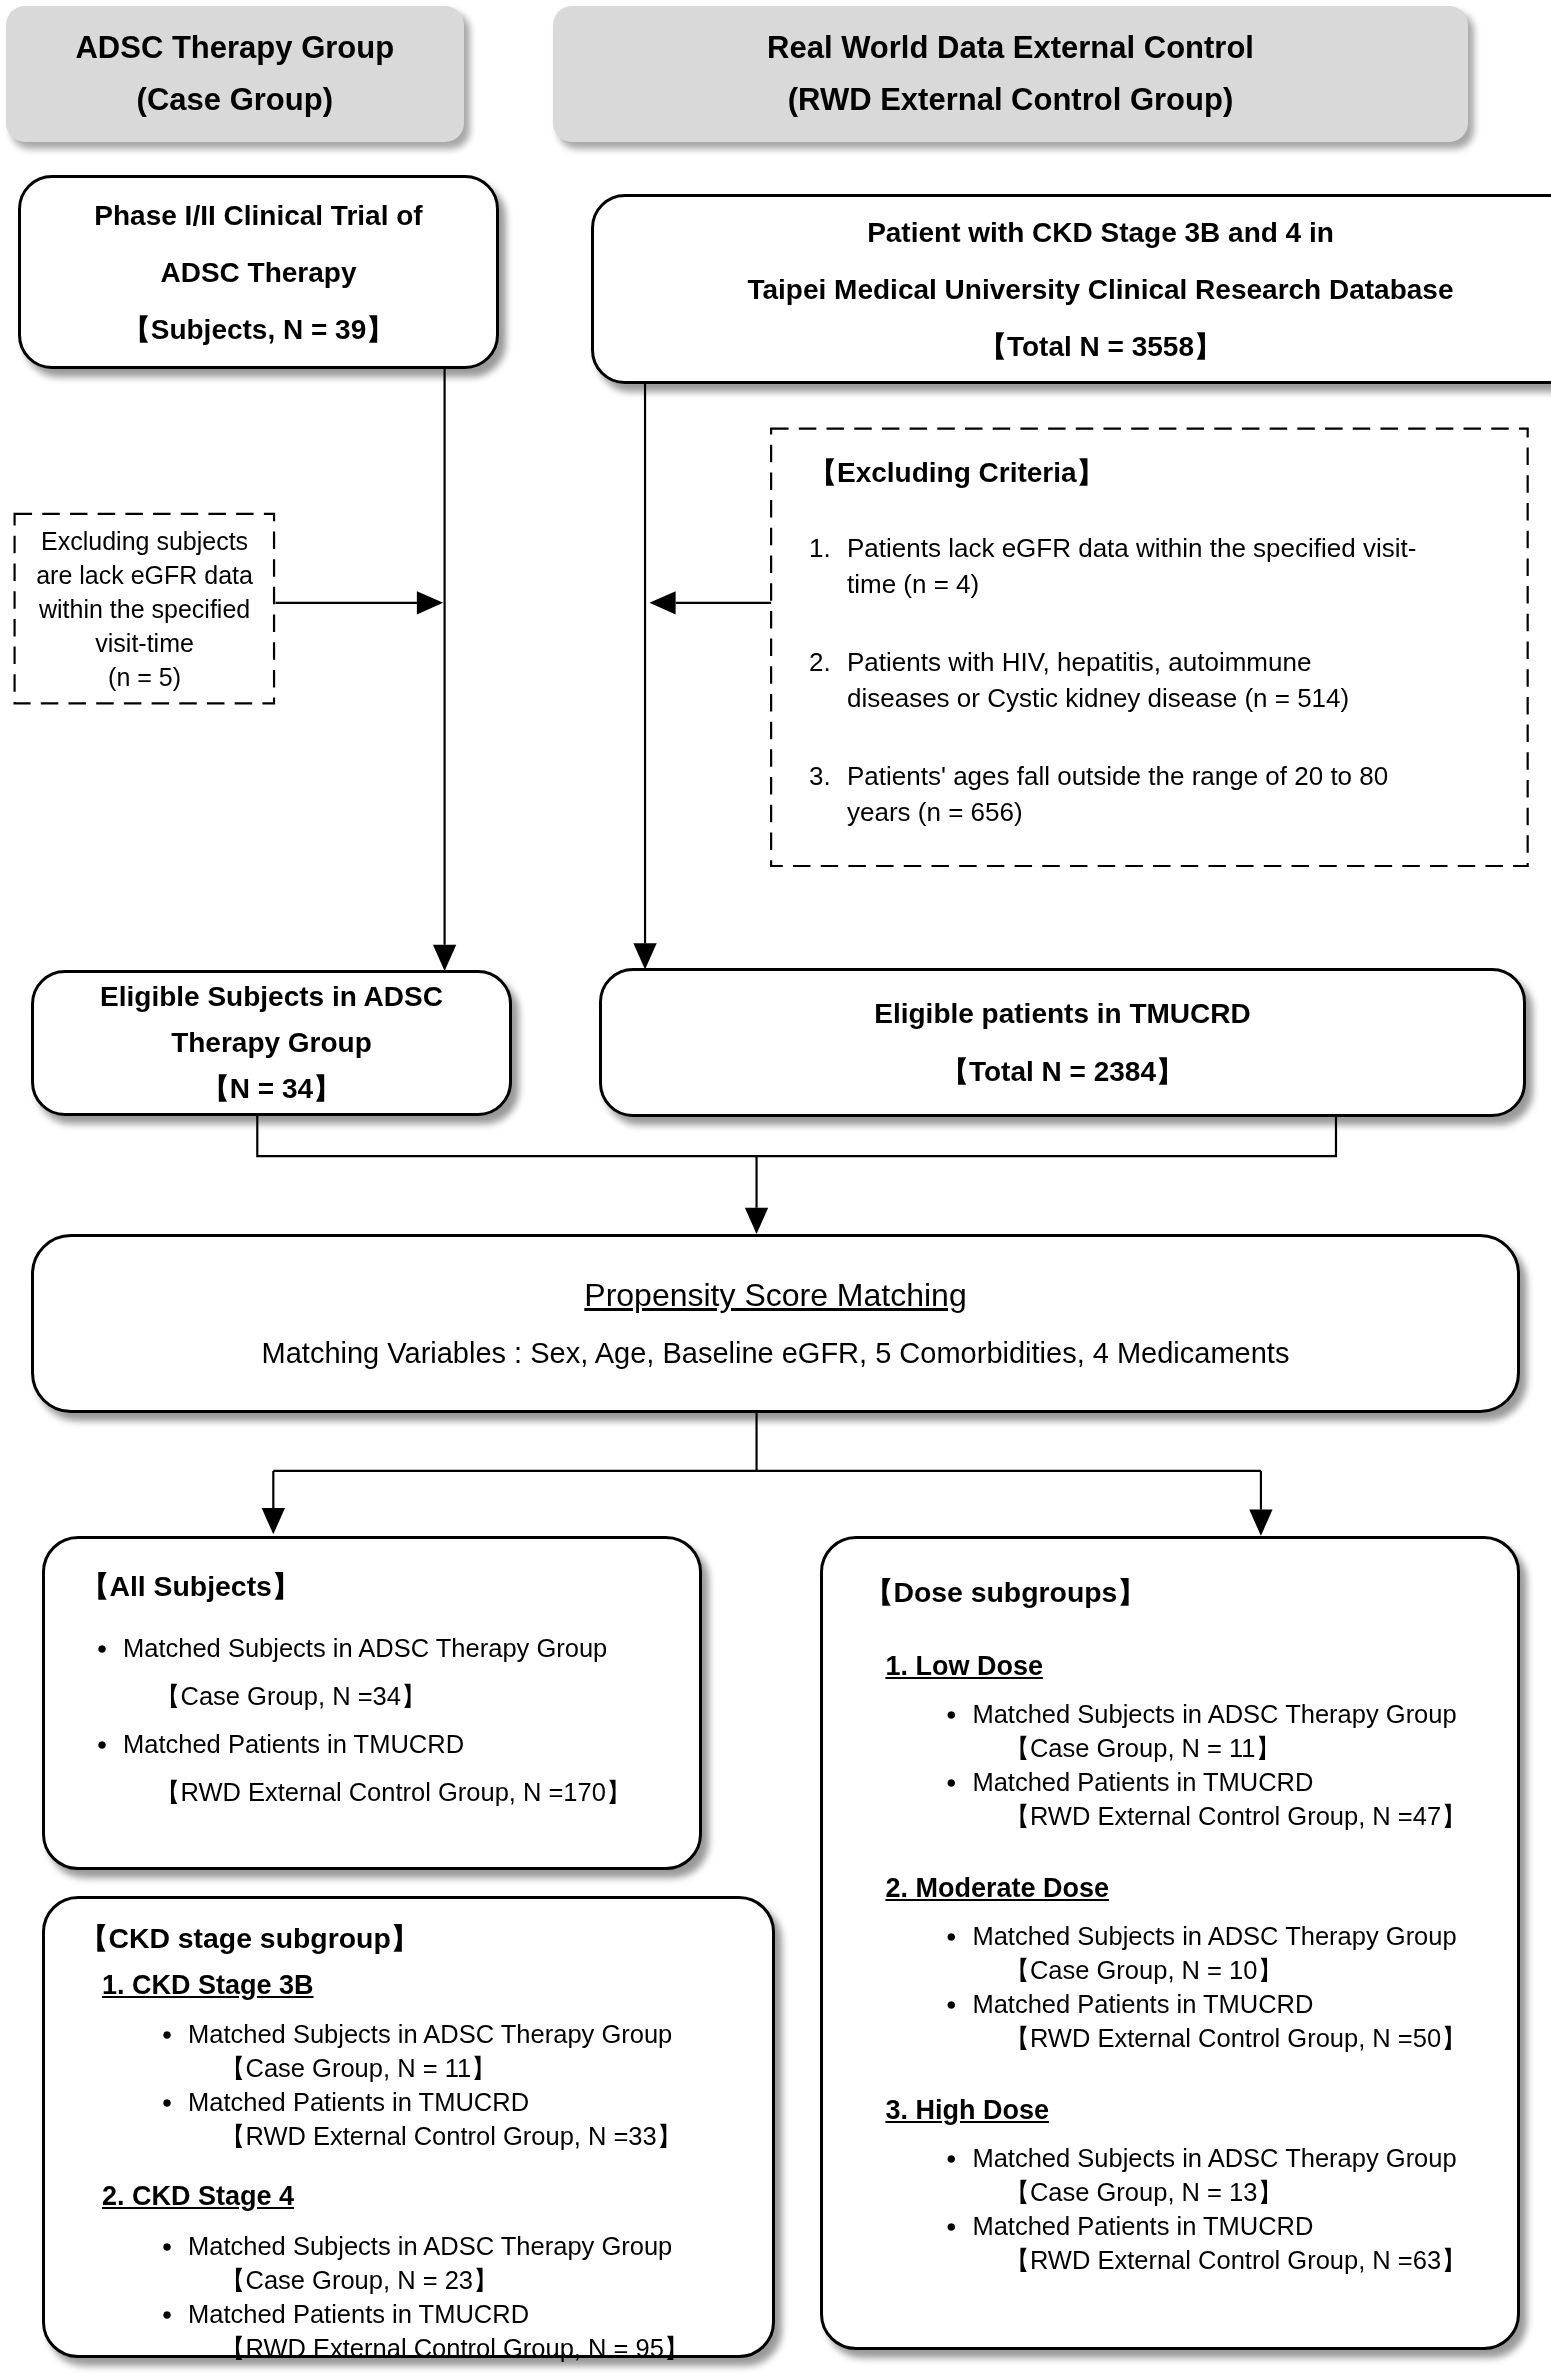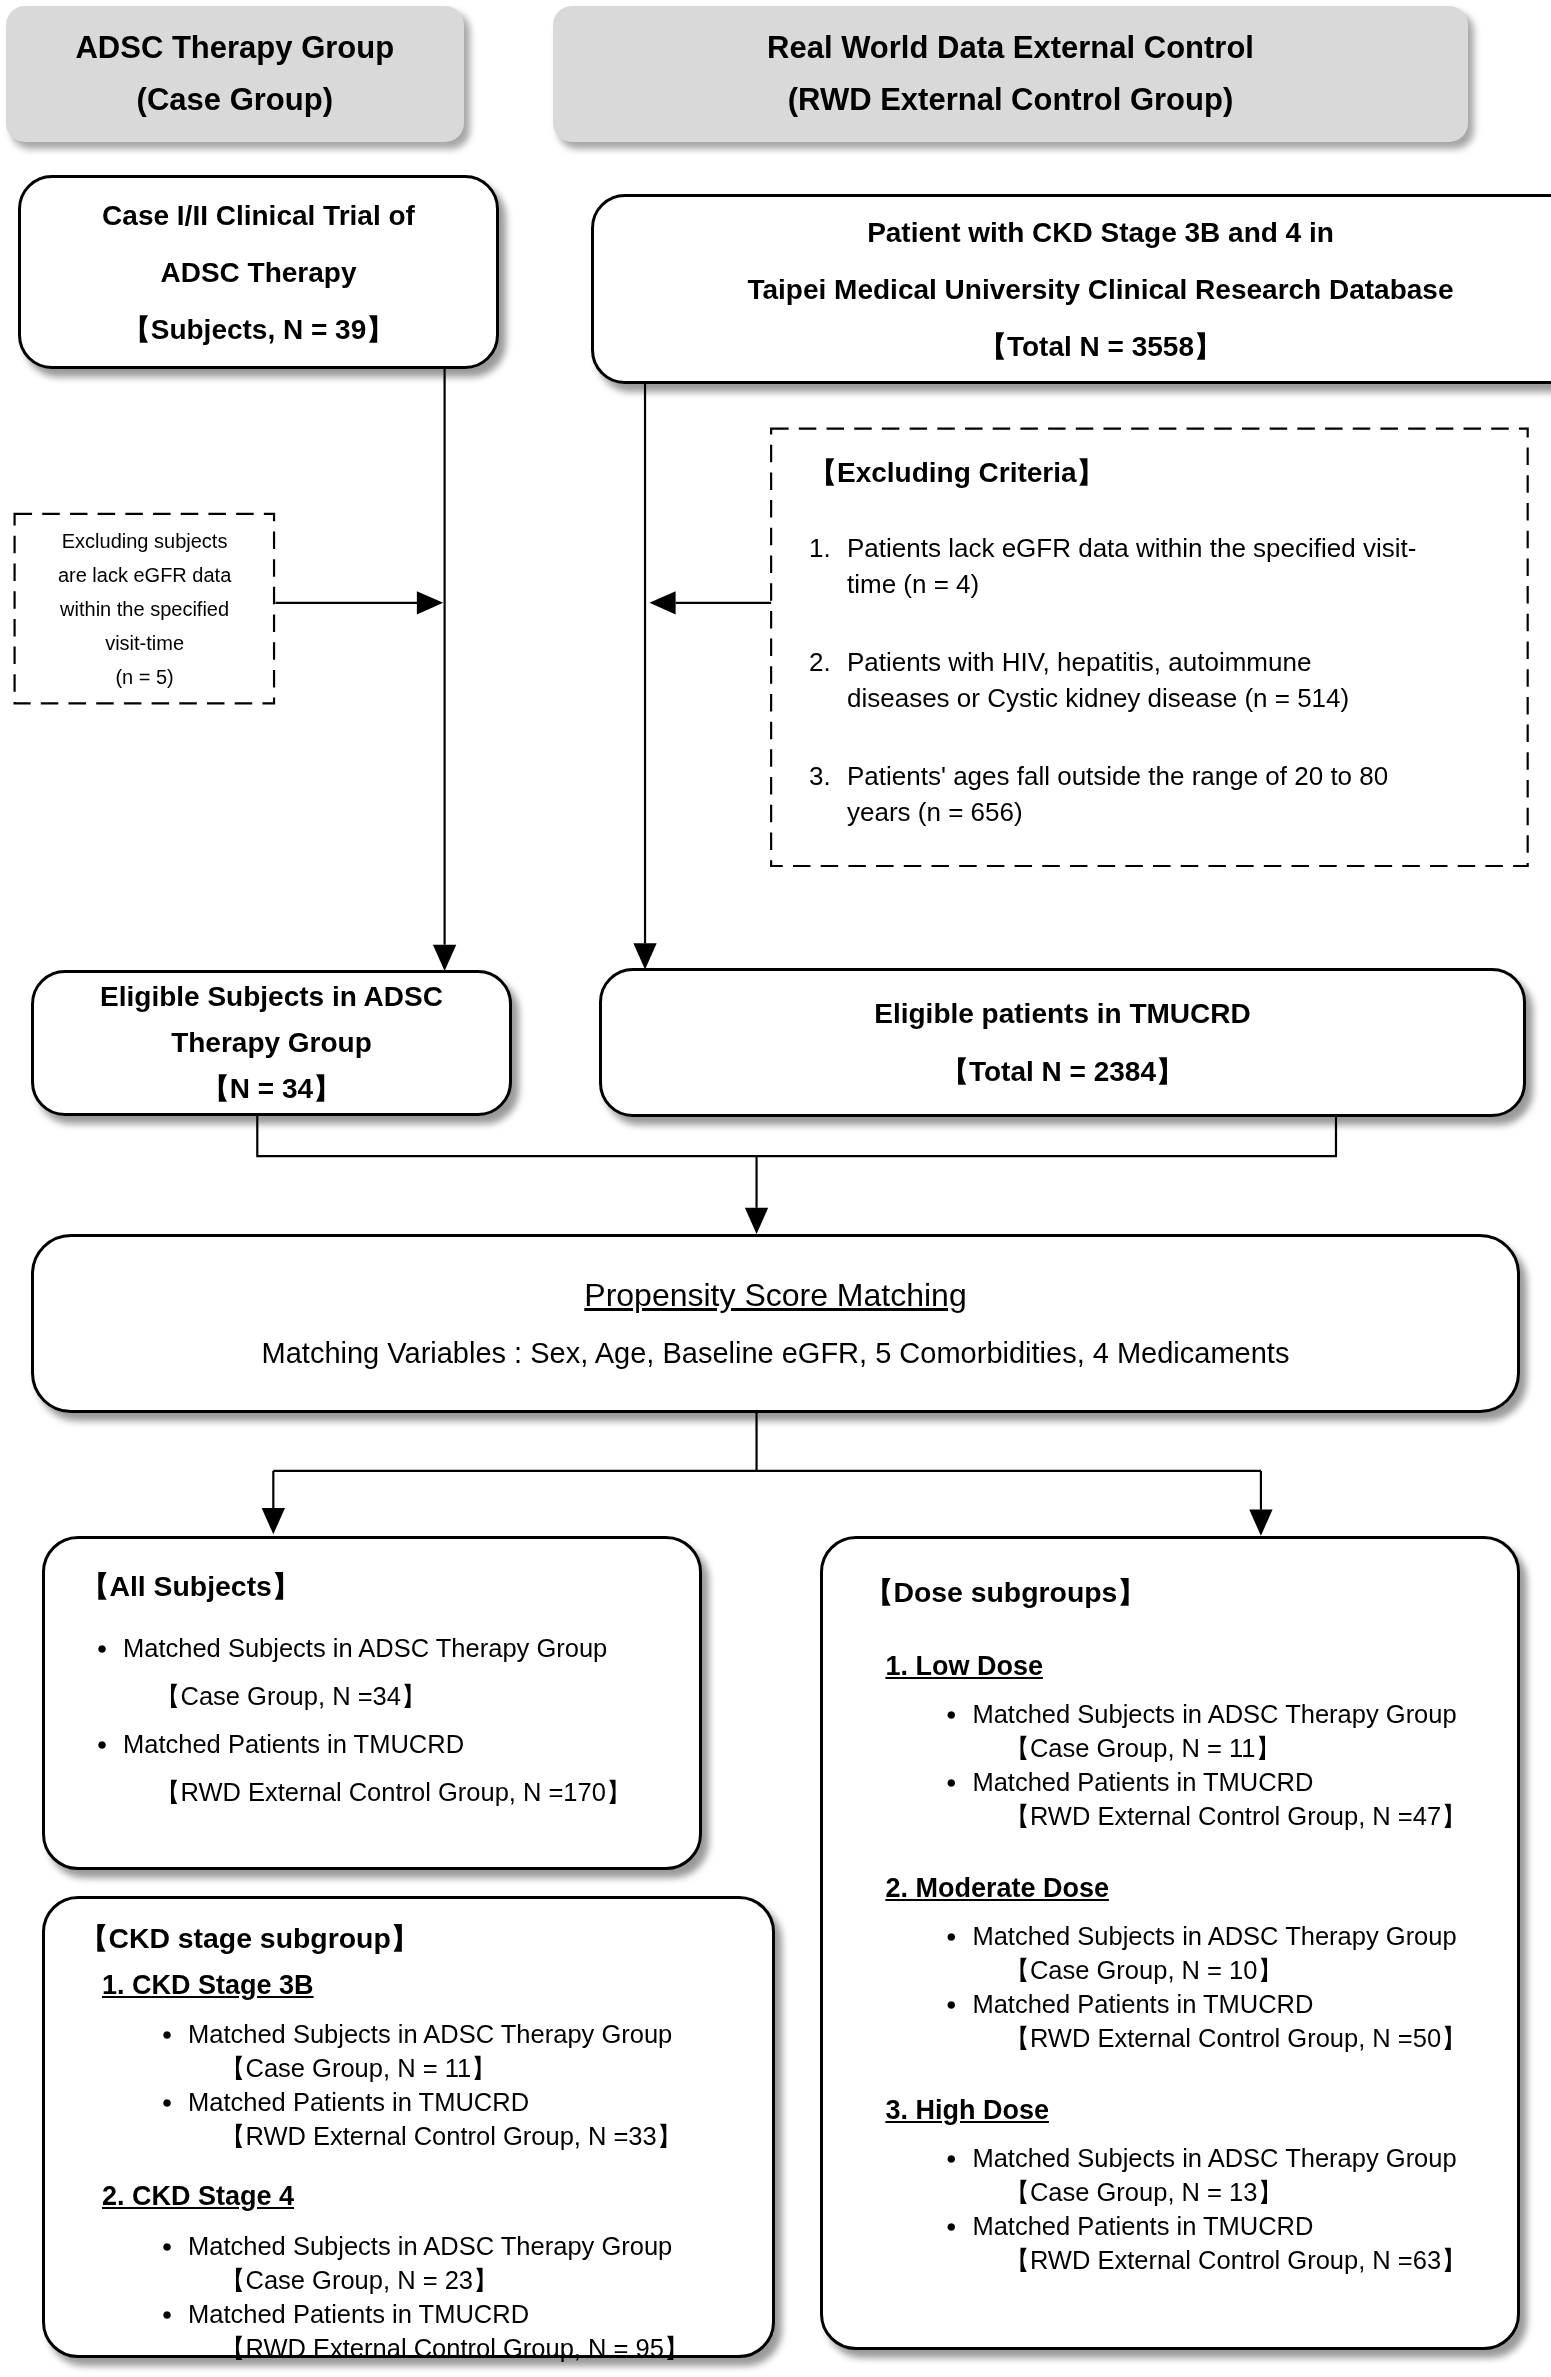--- a/index.html
+++ b/index.html
@@ -29,21 +29,21 @@
   }
   .big-bold { font-weight:bold; font-size:28px; line-height:57px; }
 
   .eligible-left  { font-weight:bold; font-size:28px; line-height:46px; }
   .eligible-right { font-weight:bold; font-size:28px; line-height:58px; }
 
   .dashed-content { background:transparent; }
   .dash-left-text {
     width:100%; height:100%;
     display:flex; flex-direction:column; justify-content:center; align-items:center;
-    text-align:center; font-size:20px; line-height:34px;
+    text-align:center; font-size:25px; line-height:34px;
   }
   .dash-right-inner { padding:25px 34px 0 38px; }
   .dash-right-title { font-weight:bold; font-size:28px; line-height:38px; margin-bottom:38px; }
   .crit-item { display:flex; margin-bottom:42px; font-size:26px; line-height:36px; }
   .crit-num  { width:38px; flex:0 0 38px; }
   .crit-text { white-space:pre-line; }
 
   .psm-title { font-weight:normal; font-size:32px; line-height:41px; text-decoration:underline; }
   .psm-sub   { font-size:29px; line-height:38px; margin-top:17.5px; }
 
@@ -104,21 +104,21 @@
   <div class="abs gray-label" style="left:5.8px; top:5.8px; width:458px; height:136px;">
     <div>ADSC Therapy Group</div>
     <div>(Case Group)</div>
   </div>
   <div class="abs gray-label" style="left:553px; top:5.8px; width:915px; height:136px;">
     <div>Real World Data External Control</div>
     <div>(RWD External Control Group)</div>
   </div>
 
   <div class="abs node center-col big-bold" style="left:18px; top:175px; width:481px; height:194px;">
-    <div>Case I/II Clinical Trial of</div>
+    <div>Phase I/II Clinical Trial of</div>
     <div>ADSC Therapy</div>
     <div>【Subjects, N = 39】</div>
   </div>
 
   <div class="abs node center-col big-bold" style="left:591px; top:179px; width:1019px; height:190px;margin-top:15px;">
     <div>Patient with CKD Stage 3B and 4 in</div>
     <div>Taipei Medical University Clinical Research Database</div>
     <div>【Total N = 3558】</div>
   </div>
 

